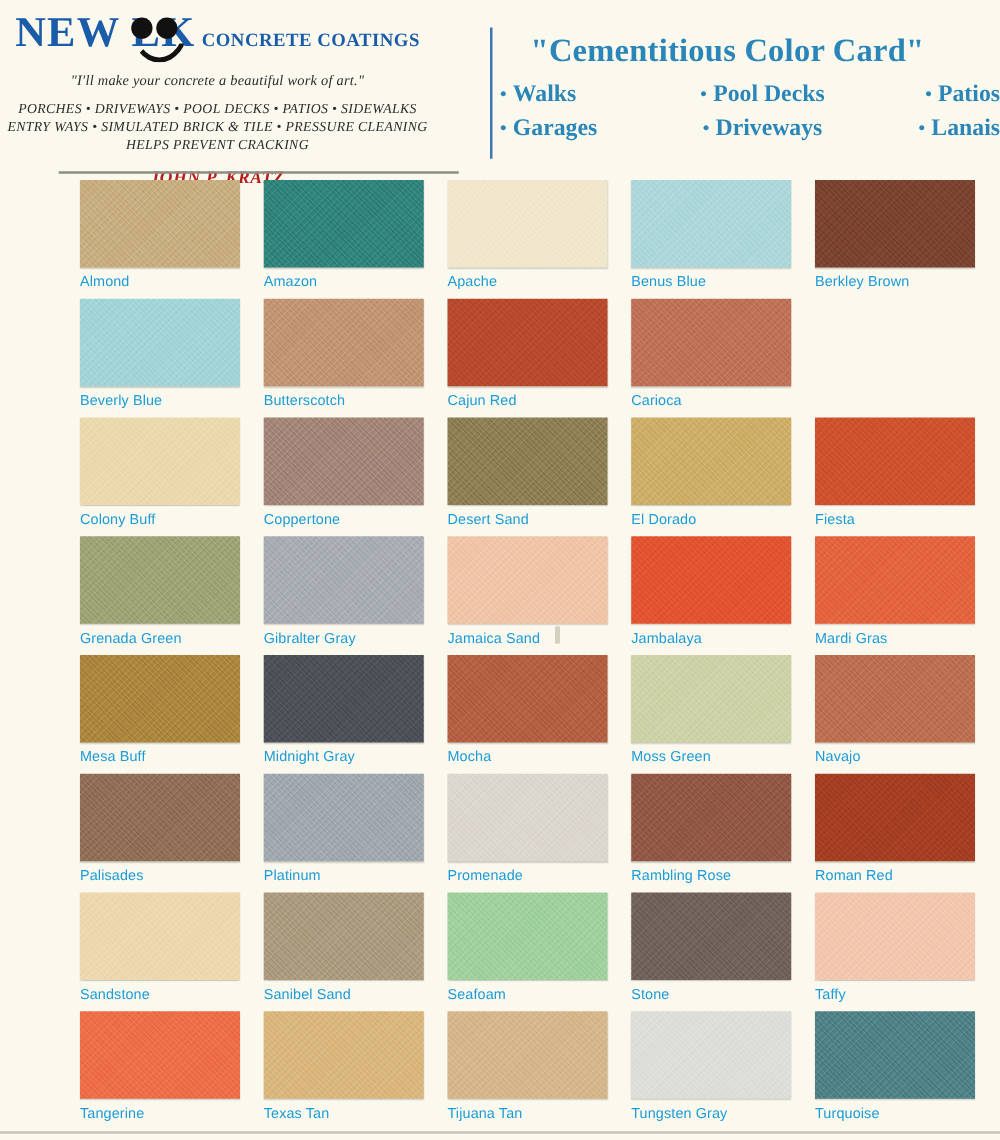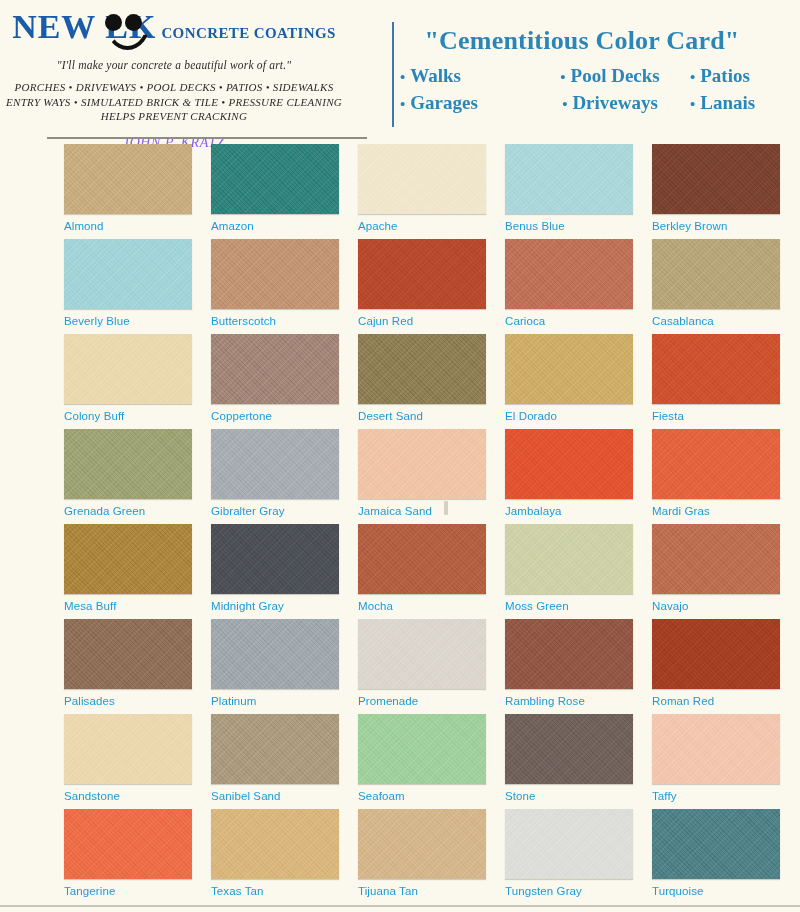--- a/index.html
+++ b/index.html
@@ -102,23 +102,23 @@
     font-style: italic;
     font-size: 11px;
     color: #2b2b2b;
     margin-top: 9px;
     line-height: 1.32;
     letter-spacing: 0.3px;
   }
   .owner {
     font-family: "Liberation Serif", serif;
     font-style: italic;
-    font-weight: normal;
+    font-weight: bold;
     font-size: 14px;
-    color: #8b5cf6;
+    color: #b91c1c;
     margin-top: 11px;
     letter-spacing: 0.6px;
   }
   .vdivider {
     position: absolute;
     left: 392px;
     top: 22px;
     width: 2px;
     height: 105px;
     background: #3f77b5;
@@ -151,21 +151,21 @@
   }
   .bullet-item {
     font-family: "Liberation Serif", serif;
     font-size: 19px;
     color: #2a86b8;
     white-space: nowrap;
   }
   .bullet-item .dot { font-size: 15px; margin-right: 5px; vertical-align: middle;}
   .bi-1 { width: 130px; text-align: left; }
   .bi-2 { width: 160px; text-align: center; }
-  .bi-3 { width: 110px; text-align: left; }
+  .bi-3 { width: 110px; text-align: right; }
 
   .hrule {
     position: absolute;
     left: 47px;
     top: 137px;
     width: 320px;
     height: 2px;
     background: #8d8d84;
   }
 
@@ -315,24 +315,20 @@
           <div class="swatch-label">Butterscotch</div>
         </div>
         <div class="cell">
           <div class="swatch" style="background: rgb(181, 71, 44);"></div>
           <div class="swatch-label">Cajun Red</div>
         </div>
         <div class="cell">
           <div class="swatch" style="background: rgb(189, 109, 84);"></div>
           <div class="swatch-label">Carioca</div>
         </div>
-        <div class="cell">
-          <div class="swatch" style="background: rgb(181, 162, 116);"></div>
-          <div class="swatch-label">Casablanca</div>
-        </div>
       </div>
       <div class="row">
         <div class="cell">
           <div class="swatch" style="background: rgb(234, 216, 171);"></div>
           <div class="swatch-label">Colony Buff</div>
         </div>
         <div class="cell">
           <div class="swatch" style="background: rgb(160, 129, 116);"></div>
           <div class="swatch-label">Coppertone</div>
         </div>

